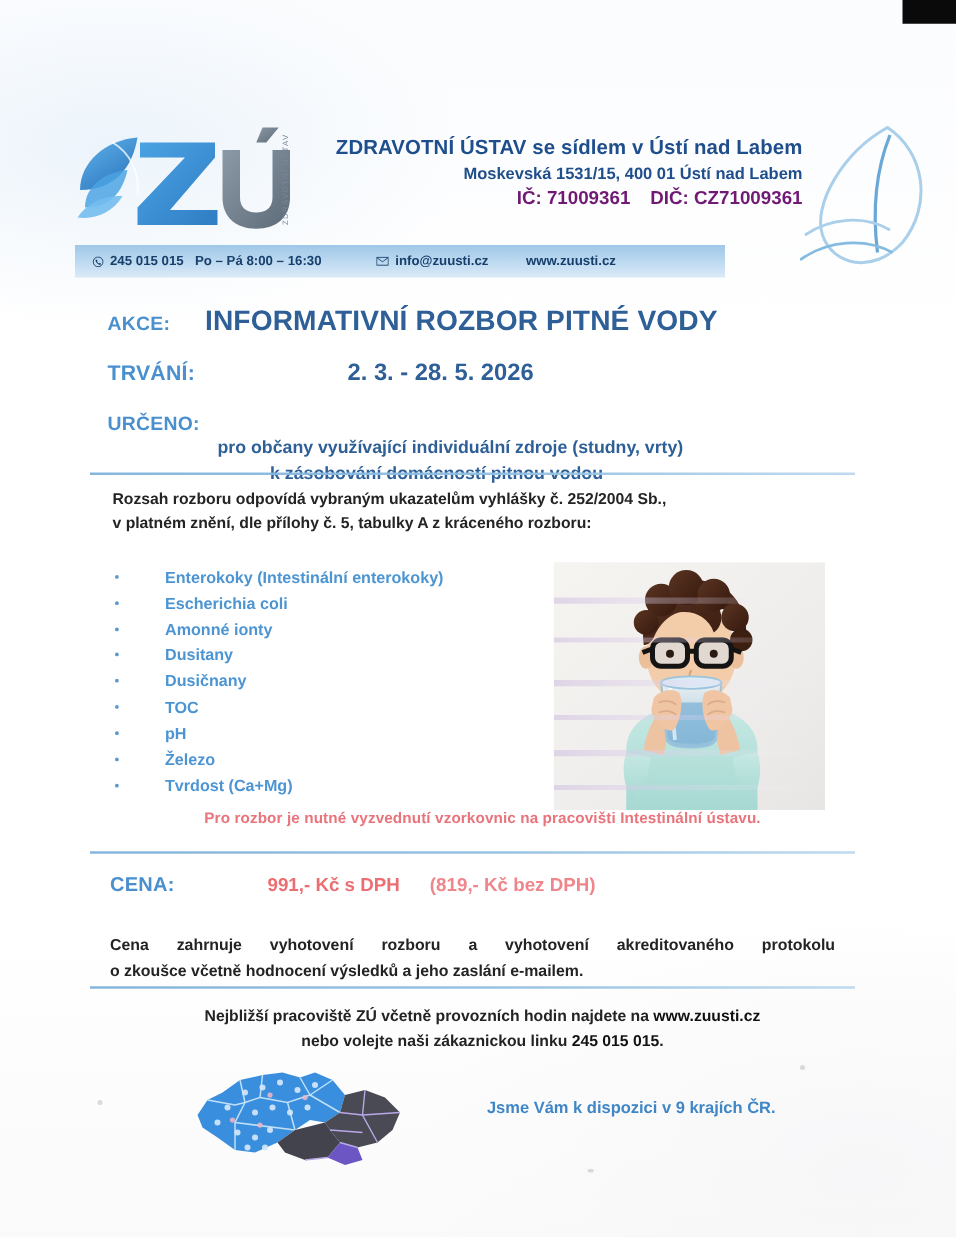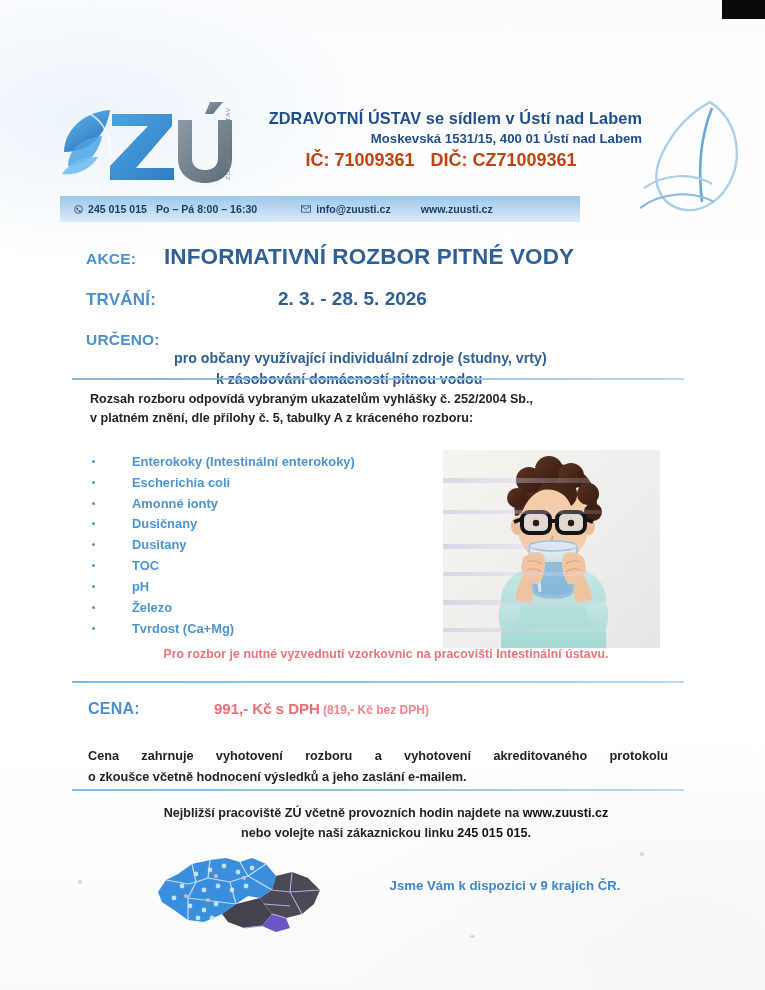--- a/index.html
+++ b/index.html
@@ -76,26 +76,25 @@
     line-height: 1.28;
   }
   .org-line2 {
     font-size: 13.2px;
     font-weight: bold;
     color: #1f4e8c;
     line-height: 1.45;
     white-space: nowrap;
   }
   .org-line3 {
-    font-size: 18px;
-    font-weight: bold;
-    color: #c2410c;
+    font-size: 15px;
+    font-weight: bold;
+    color: #701a75;
     line-height: 1.4;
     white-space: nowrap;
-    text-align: center;
   }
   .org-line3 .gap { display:inline-block; width:16px; }
 
   .leaf-deco {
     position: absolute;
     left: 580px;
     top: -6px;
     width: 120px;
     height: 135px;
     pointer-events: none;
@@ -273,24 +272,24 @@
   }
   .cena-lbl { font-size: 16px; width: 90px; flex: none; }
   .cena-val {
     font-size: 15px;
     font-weight: bold;
     color: #eb6e72;
     white-space: nowrap;
     margin-left: 36px;
   }
   .cena-sub {
-    font-size: 12px;
+    font-size: 15px;
     font-weight: bold;
     color: #ef868b;
-    margin-left: 3px;
+    margin-left: 24px;
     white-space: nowrap;
   }
 
   .incl-text {
     position: absolute;
     left: 88px;
     top: 746px;
     width: 580px;
     font-size: 12.7px;
     font-weight: bold;
@@ -444,22 +443,22 @@
 
   <div class="scope-text">
     <span>Rozsah rozboru odpovídá vybraným ukazatelům vyhlášky č. 252/2004 Sb.,</span><br>
     <span>v platném znění, dle přílohy č. 5, tabulky A z kráceného rozboru:</span>
   </div>
 
   <ul class="params-list">
     <li>Enterokoky (Intestinální enterokoky)</li>
     <li>Escherichia coli</li>
     <li>Amonné ionty</li>
+    <li>Dusitany</li>
     <li>Dusičnany</li>
-    <li>Dusitany</li>
     <li>TOC</li>
     <li>pH</li>
     <li>Železo</li>
     <li>Tvrdost (Ca+Mg)</li>
   </ul>
 
   <div class="photo">
     <svg width="217" height="198" viewBox="0 0 217 198">
       <defs>
         <linearGradient id="bgw" x1="0" y1="0" x2="1" y2="1">

